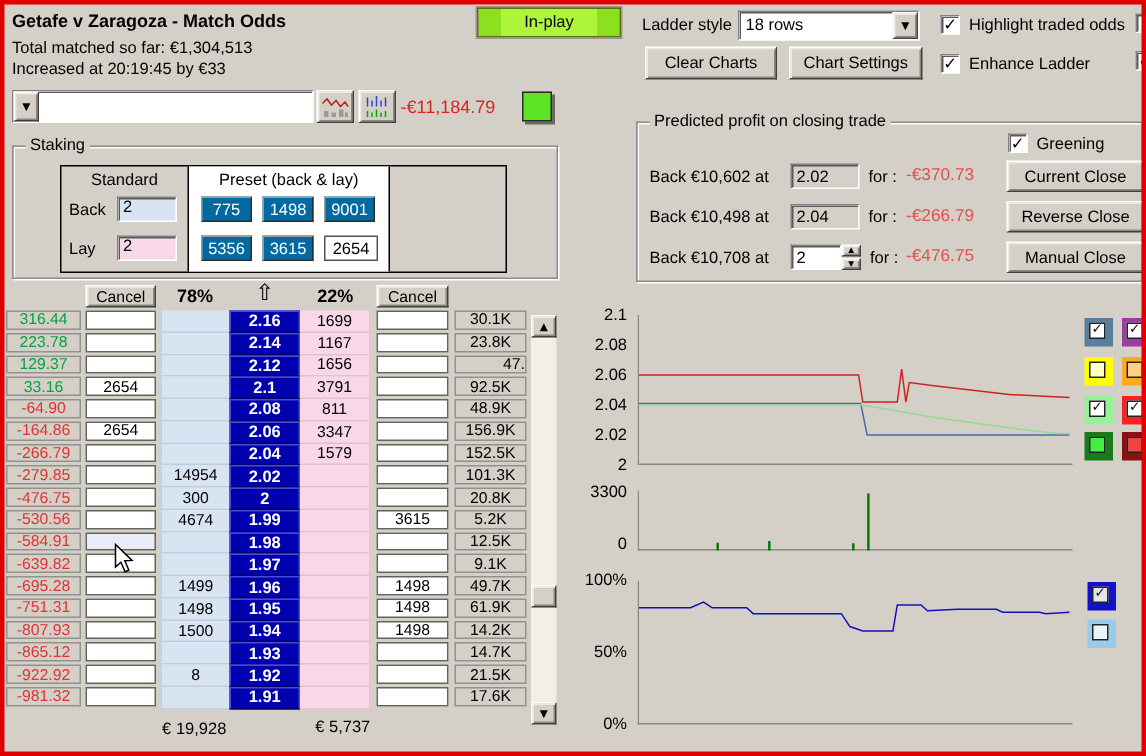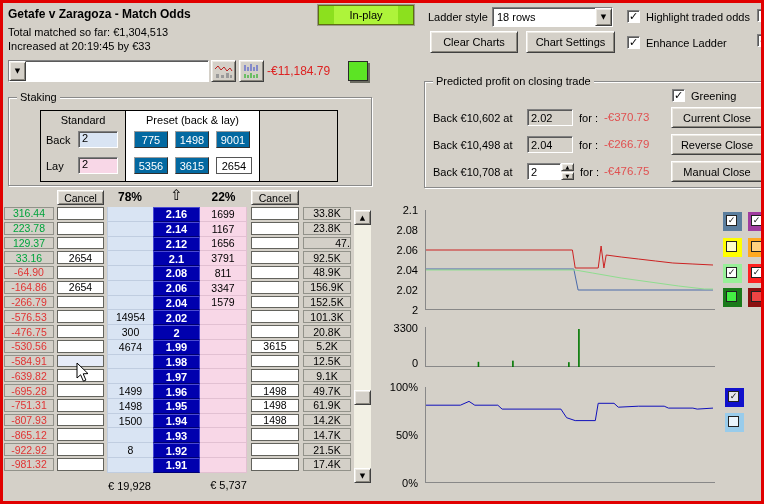--- a/index.html
+++ b/index.html
@@ -115,21 +115,21 @@
 <div class="a hdr-pct" style="left:200px;top:190px;width:47px;">22%</div>
 <div class="a btn3d" style="left:251px;top:190px;width:48px;height:15px;font-size:10.5px;">Cancel</div>
 
 <div class="a" id="ladder-grid" style="left:4px;top:207px;width:347px;height:267px;">
     <div class="cell cell-pnl pos" style="grid-area: 1 / 1;">316.44</div>
     <div class="cell cell-white" style="grid-area: 1 / 3;"></div>
     <div class="cell cell-back" style="grid-area: 1 / 5;"></div>
     <div class="cell cell-price" style="grid-area: 1 / 6;">2.16</div>
     <div class="cell cell-lay" style="grid-area: 1 / 7;">1699</div>
     <div class="cell cell-white" style="grid-area: 1 / 9;"></div>
-    <div class="cell cell-traded" style="grid-area: 1 / 11;">33.8K</div>
+    <div class="cell cell-traded" style="grid-area: 1 / 11;">30.1K</div>
     <div class="cell cell-pnl pos" style="grid-area: 2 / 1;">223.78</div>
     <div class="cell cell-white" style="grid-area: 2 / 3;"></div>
     <div class="cell cell-back" style="grid-area: 2 / 5;"></div>
     <div class="cell cell-price" style="grid-area: 2 / 6;">2.14</div>
     <div class="cell cell-lay" style="grid-area: 2 / 7;">1167</div>
     <div class="cell cell-white" style="grid-area: 2 / 9;"></div>
     <div class="cell cell-traded" style="grid-area: 2 / 11;">23.8K</div>
     <div class="cell cell-pnl pos" style="grid-area: 3 / 1;">129.37</div>
     <div class="cell cell-white" style="grid-area: 3 / 3;"></div>
     <div class="cell cell-back" style="grid-area: 3 / 5;"></div>
@@ -158,21 +158,21 @@
     <div class="cell cell-lay" style="grid-area: 6 / 7;">3347</div>
     <div class="cell cell-white" style="grid-area: 6 / 9;"></div>
     <div class="cell cell-traded" style="grid-area: 6 / 11;">156.9K</div>
     <div class="cell cell-pnl neg" style="grid-area: 7 / 1;">-266.79</div>
     <div class="cell cell-white" style="grid-area: 7 / 3;"></div>
     <div class="cell cell-back" style="grid-area: 7 / 5;"></div>
     <div class="cell cell-price" style="grid-area: 7 / 6;">2.04</div>
     <div class="cell cell-lay" style="grid-area: 7 / 7;">1579</div>
     <div class="cell cell-white" style="grid-area: 7 / 9;"></div>
     <div class="cell cell-traded" style="grid-area: 7 / 11;">152.5K</div>
-    <div class="cell cell-pnl neg" style="grid-area: 8 / 1;">-576.53</div>
+    <div class="cell cell-pnl neg" style="grid-area: 8 / 1;">-279.85</div>
     <div class="cell cell-white" style="grid-area: 8 / 3;"></div>
     <div class="cell cell-back" style="grid-area: 8 / 5;">14954</div>
     <div class="cell cell-price" style="grid-area: 8 / 6;">2.02</div>
     <div class="cell cell-lay" style="grid-area: 8 / 7;"></div>
     <div class="cell cell-white" style="grid-area: 8 / 9;"></div>
     <div class="cell cell-traded" style="grid-area: 8 / 11;">101.3K</div>
     <div class="cell cell-pnl neg" style="grid-area: 9 / 1;">-476.75</div>
     <div class="cell cell-white" style="grid-area: 9 / 3;"></div>
     <div class="cell cell-back" style="grid-area: 9 / 5;">300</div>
     <div class="cell cell-price" style="grid-area: 9 / 6;">2</div>
@@ -234,21 +234,21 @@
     <div class="cell cell-price" style="grid-area: 17 / 6;">1.92</div>
     <div class="cell cell-lay" style="grid-area: 17 / 7;"></div>
     <div class="cell cell-white" style="grid-area: 17 / 9;"></div>
     <div class="cell cell-traded" style="grid-area: 17 / 11;">21.5K</div>
     <div class="cell cell-pnl neg" style="grid-area: 18 / 1;">-981.32</div>
     <div class="cell cell-white" style="grid-area: 18 / 3;"></div>
     <div class="cell cell-back" style="grid-area: 18 / 5;"></div>
     <div class="cell cell-price" style="grid-area: 18 / 6;">1.91</div>
     <div class="cell cell-lay" style="grid-area: 18 / 7;"></div>
     <div class="cell cell-white" style="grid-area: 18 / 9;"></div>
-    <div class="cell cell-traded" style="grid-area: 18 / 11;">17.4K</div>
+    <div class="cell cell-traded" style="grid-area: 18 / 11;">17.6K</div>
   </div>
 
 <div class="a" style="left:354px;top:210px;width:17px;height:273px;background:#f2f0e4;">
   <div class="btn3d" style="position:absolute;top:0;left:0;width:17px;height:15px;font-size:7px;">
       <span class="glyph">▲</span>
     </div>
   <div class="btn3d" style="position:absolute;top:180px;left:0;width:17px;height:15px;"></div>
   <div class="btn3d" style="position:absolute;bottom:0;left:0;width:17px;height:15px;font-size:7px;">
       <span class="glyph">▼</span>
     </div>

